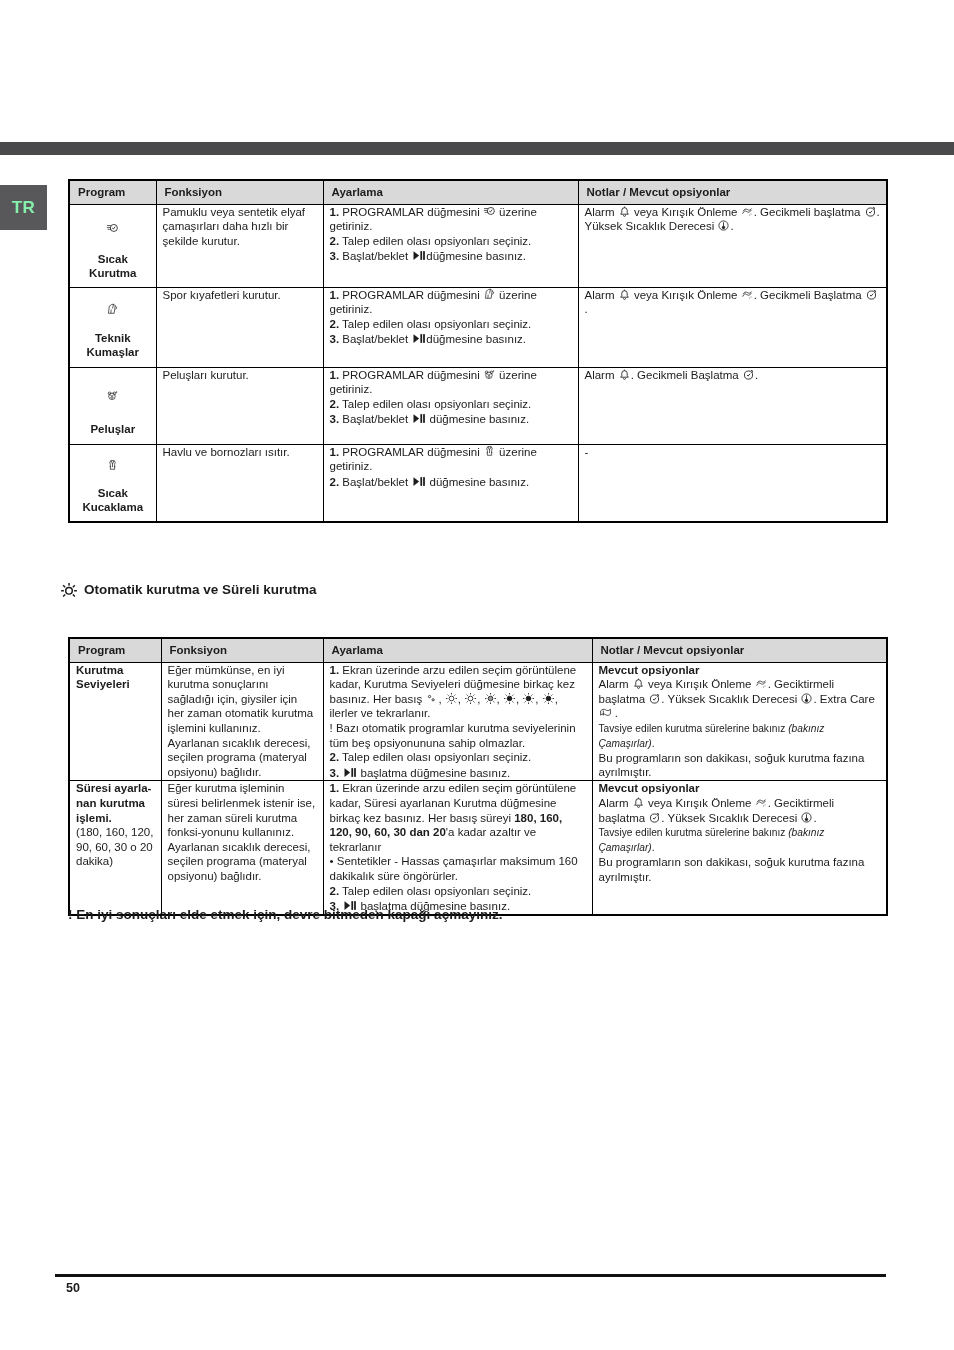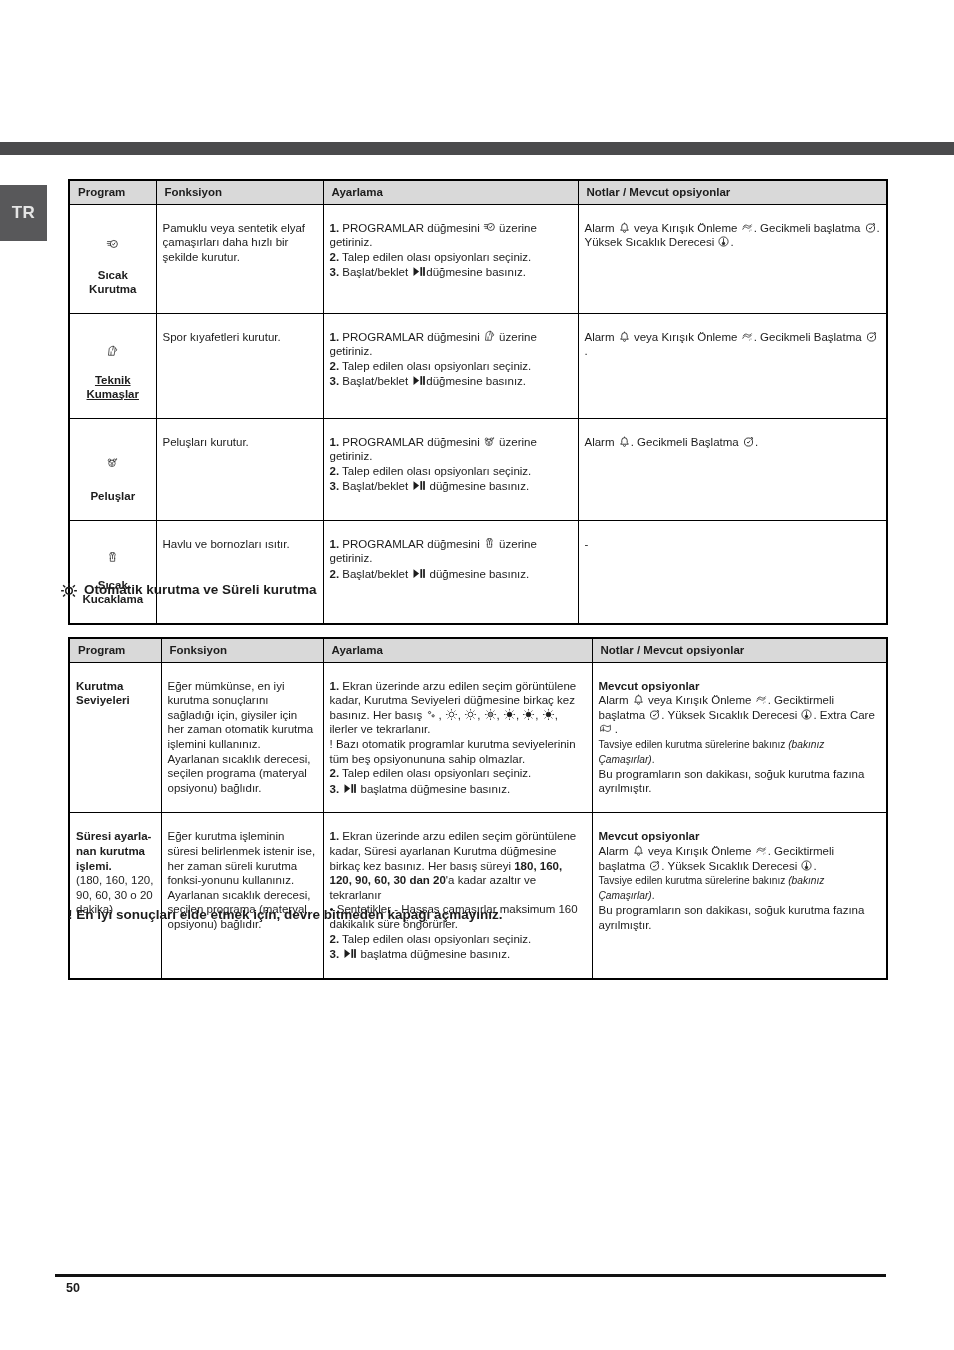--- a/index.html
+++ b/index.html
@@ -2,31 +2,31 @@
 <html style="--bar: #4a4a4c; --trbox: #58585a; --hdr: #d9d9d9;"><head>
 <meta charset="utf-8">
 <style>
   html,body{margin:0;padding:0;}
   body{
     width:954px;height:1350px;position:relative;background:#fff;
     font-family:"Liberation Sans", sans-serif;color:#1c1c1c;
     -webkit-font-smoothing:antialiased;
   }
   .topbar{position:absolute;left:0;top:142px;width:954px;height:13px;background:var(--bar,#4a4a4c);}
-  .trbox{position:absolute;left:0;top:185px;width:47px;height:56px;background:var(--trbox,#58585a);
-    color:#e5e5e5;display:flex;align-items:center;justify-content:center;font-weight:bold;font-size:17px;letter-spacing:.5px;}
+  .trbox{position:absolute;left:0;top:185px;width:47px;height:45px;background:var(--trbox,#58585a);
+    color:#86efac;display:flex;align-items:center;justify-content:center;font-weight:bold;font-size:17px;letter-spacing:.5px;}
   .tbl{border-collapse:collapse;table-layout:fixed;width:818px;border:2px solid #000;}
-  .tbl td,.tbl th{border:1.5px solid #000;vertical-align:top;padding:16px 6px;font-size:11.5px;line-height:1.27;}
+  .tbl td,.tbl th{border:1.5px solid #000;vertical-align:top;padding:0 6px;font-size:11.5px;line-height:1.27;}
   .tbl thead th{background:var(--hdr,#d9d9d9);text-align:left;font-weight:bold;padding:4px 8px;}
   #table1{position:absolute;left:68px;top:179px;}
   #table2{position:absolute;left:68px;top:637px;}
   
   .pcell{text-align:center;padding:2px 3px;}
   .pinner{display:flex;flex-direction:column;align-items:center;}
-  tr.r1 .pinner{height:76px;} tr.r2 .pinner{height:72px;text-decoration:underline;} tr.r3 .pinner{height:69px;} tr.r4 .pinner{height:70px;}
+  tr.r1 .pinner{height:76px;} tr.r2 .pinner{height:72px;} tr.r3 .pinner{height:69px;} tr.r4 .pinner{height:70px;}
   .picon{margin:auto 0;}
   .picon svg{width:30px;height:30px;display:block;}
   .plabel{font-weight:bold;font-size:11.5px;line-height:1.2;}
   
   .p2cell b{font-weight:bold;}
   
   .ic{display:inline-block;line-height:0;}
   .ic svg{width:13px;height:13px;vertical-align:-2px;}
   .ic.big svg{width:15px;height:15px;vertical-align:-3px;}
   .sm{font-size:10.2px;}

